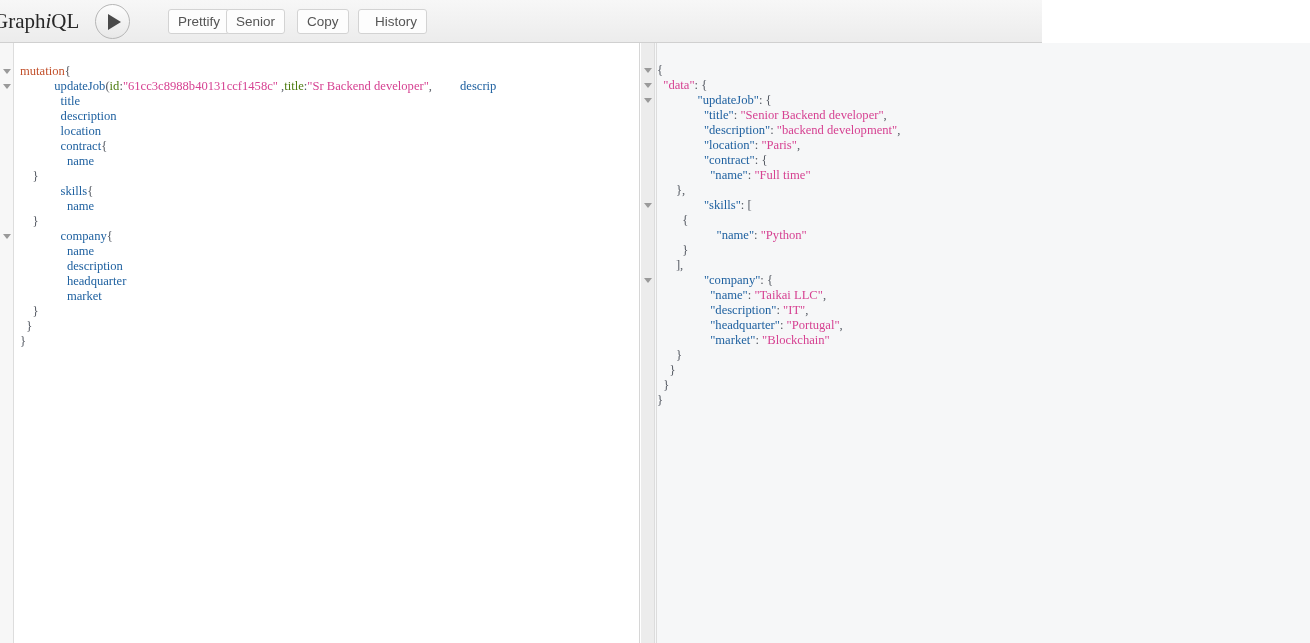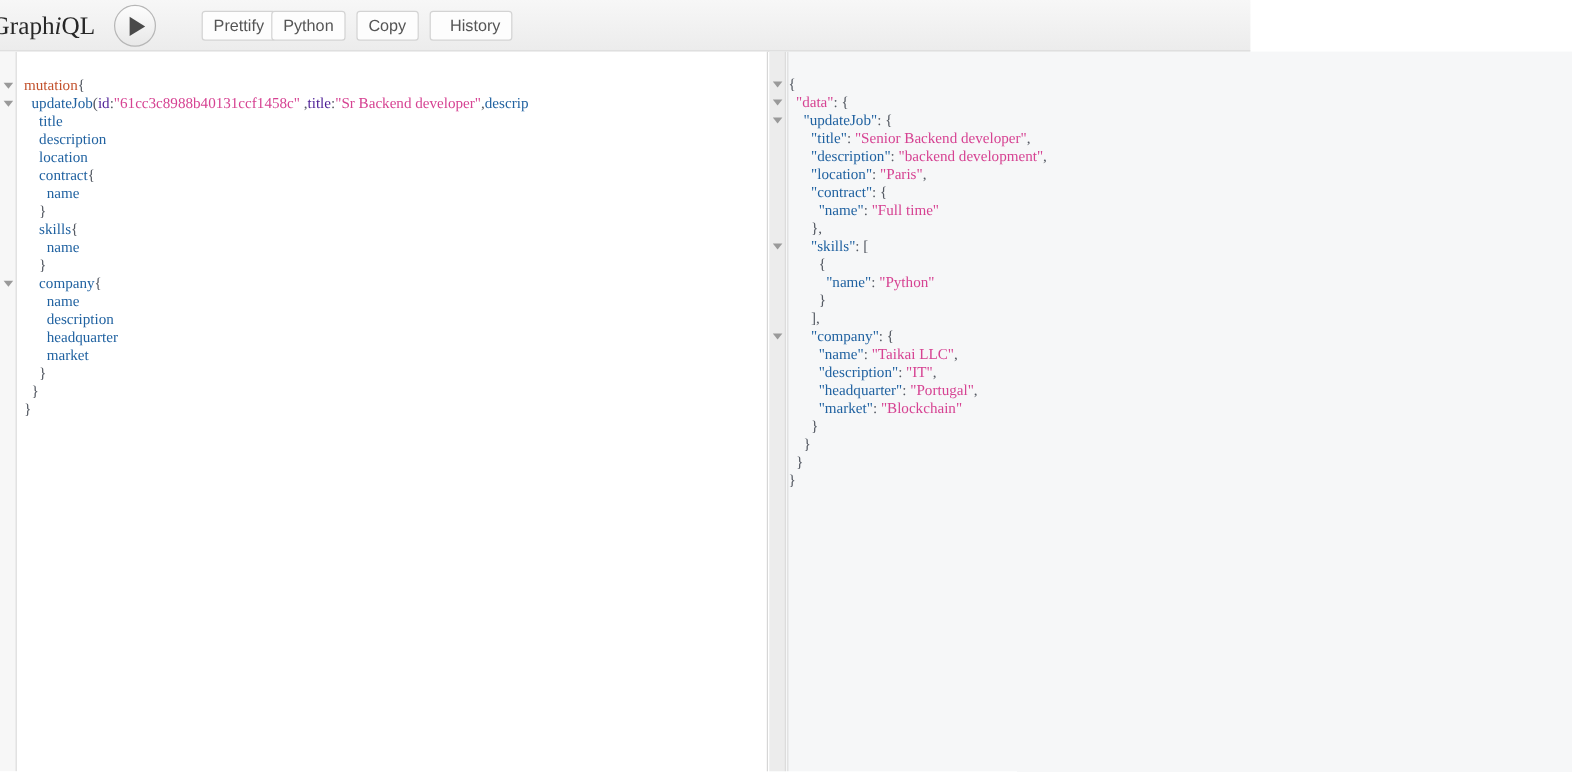--- a/index.html
+++ b/index.html
@@ -99,22 +99,22 @@
     white-space: pre;
     color: #2b2b2b;
   }
   .query-pane .code { left: 20px; top: 21px; }
   .result-pane .code { left: 16px; top: 20px; }
 
   .ln { height: 15px; white-space: pre; }
 
   
   .kw   { color: #c2512c; }       
-  .fld  { color: #1f61a0; }       
-  .arg  { color: #4c1d95; }       
+  .fld  { color: #1f61a0; margin-left: 28px; }       
+  .arg  { color: #4d7c0f; }       
   .str  { color: #d64292; }       
   .punc { color: #555a63; }       
   .key  { color: #d64292; }       
 
   
   .fold {
     position: absolute; left: 3px;
     width: 0; height: 0;
     border-left: 4px solid transparent;
     border-right: 4px solid transparent;
@@ -128,21 +128,21 @@
 <div id="app">
 
   <div class="toolbar">
     <div class="logo"><span>Graph</span><span class="i">i</span><span>QL</span></div>
 
     <div class="exec-btn">
       <div class="tri"></div>
     </div>
 
     <div class="tbtn prettify">Prettify</div>
-    <div class="tbtn merge">Python</div>
+    <div class="tbtn merge">Senior</div>
     <div class="tbtn copy">Copy</div>
     <div class="tbtn history">History</div>
   </div>
 
   <div class="panes">
 
     <div class="query-pane">
       <div class="gutter" id="query-gutter">
           <div class="fold" style="top:26px"></div>
           <div class="fold" style="top:41px"></div>

